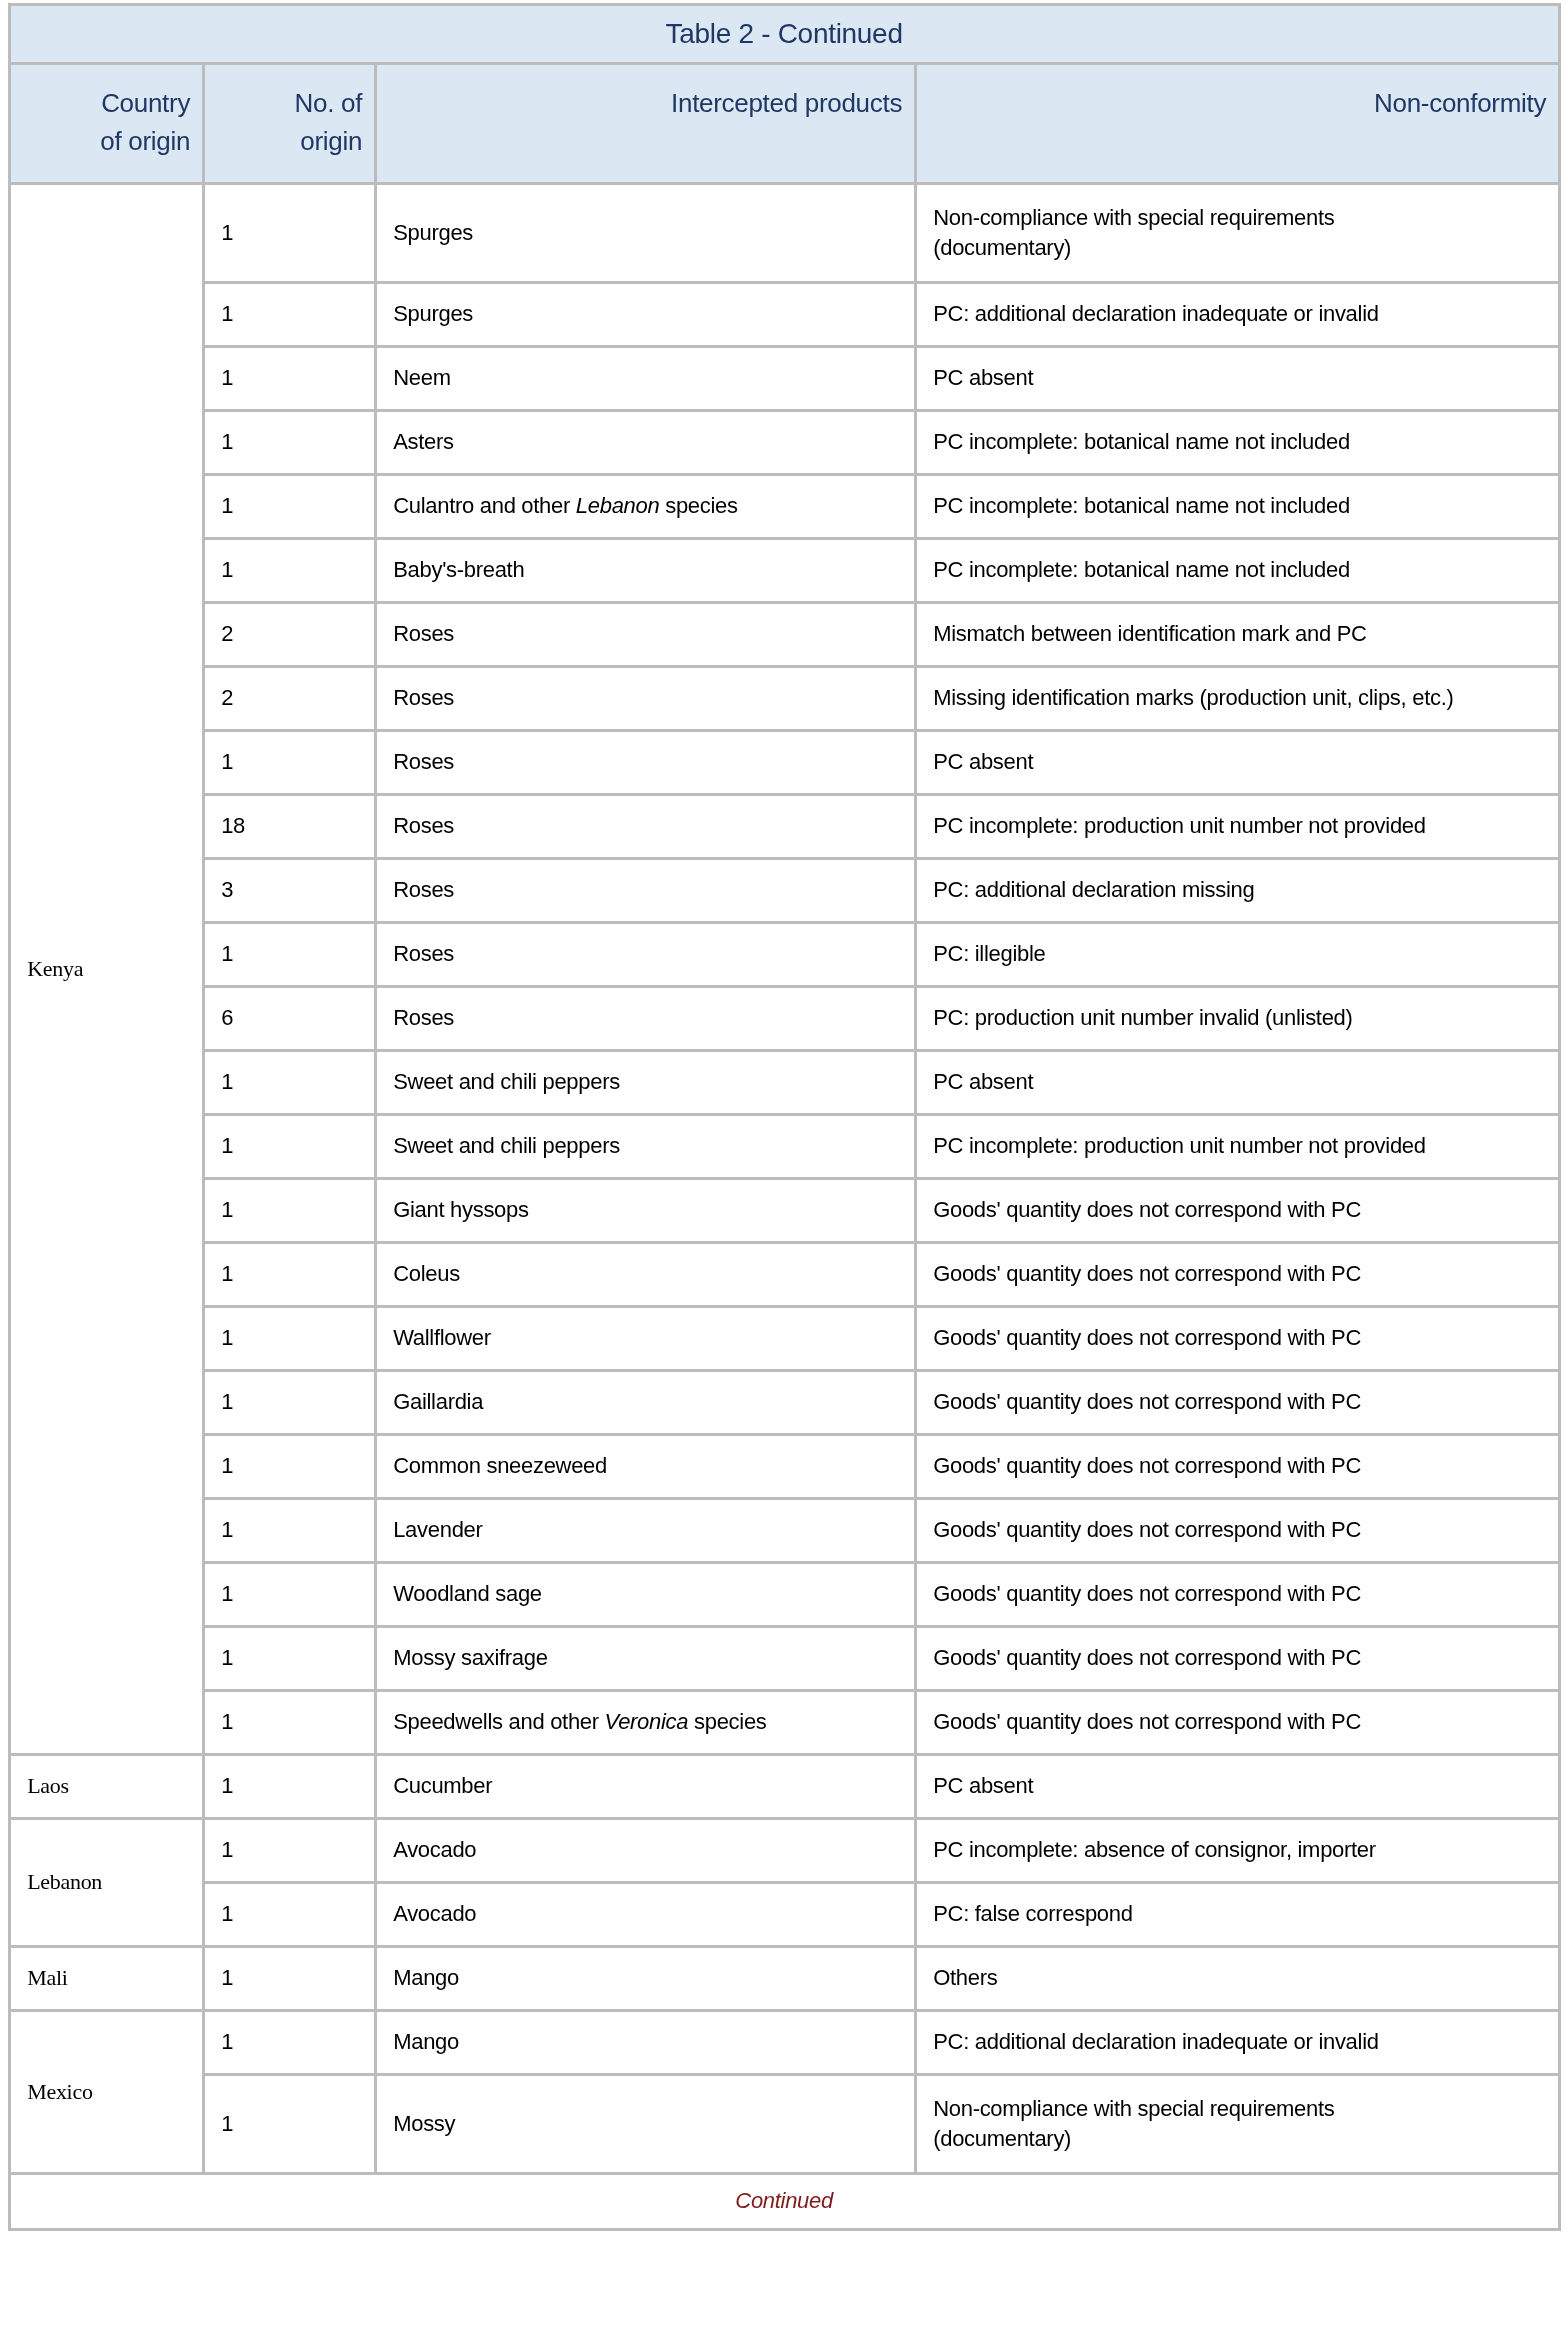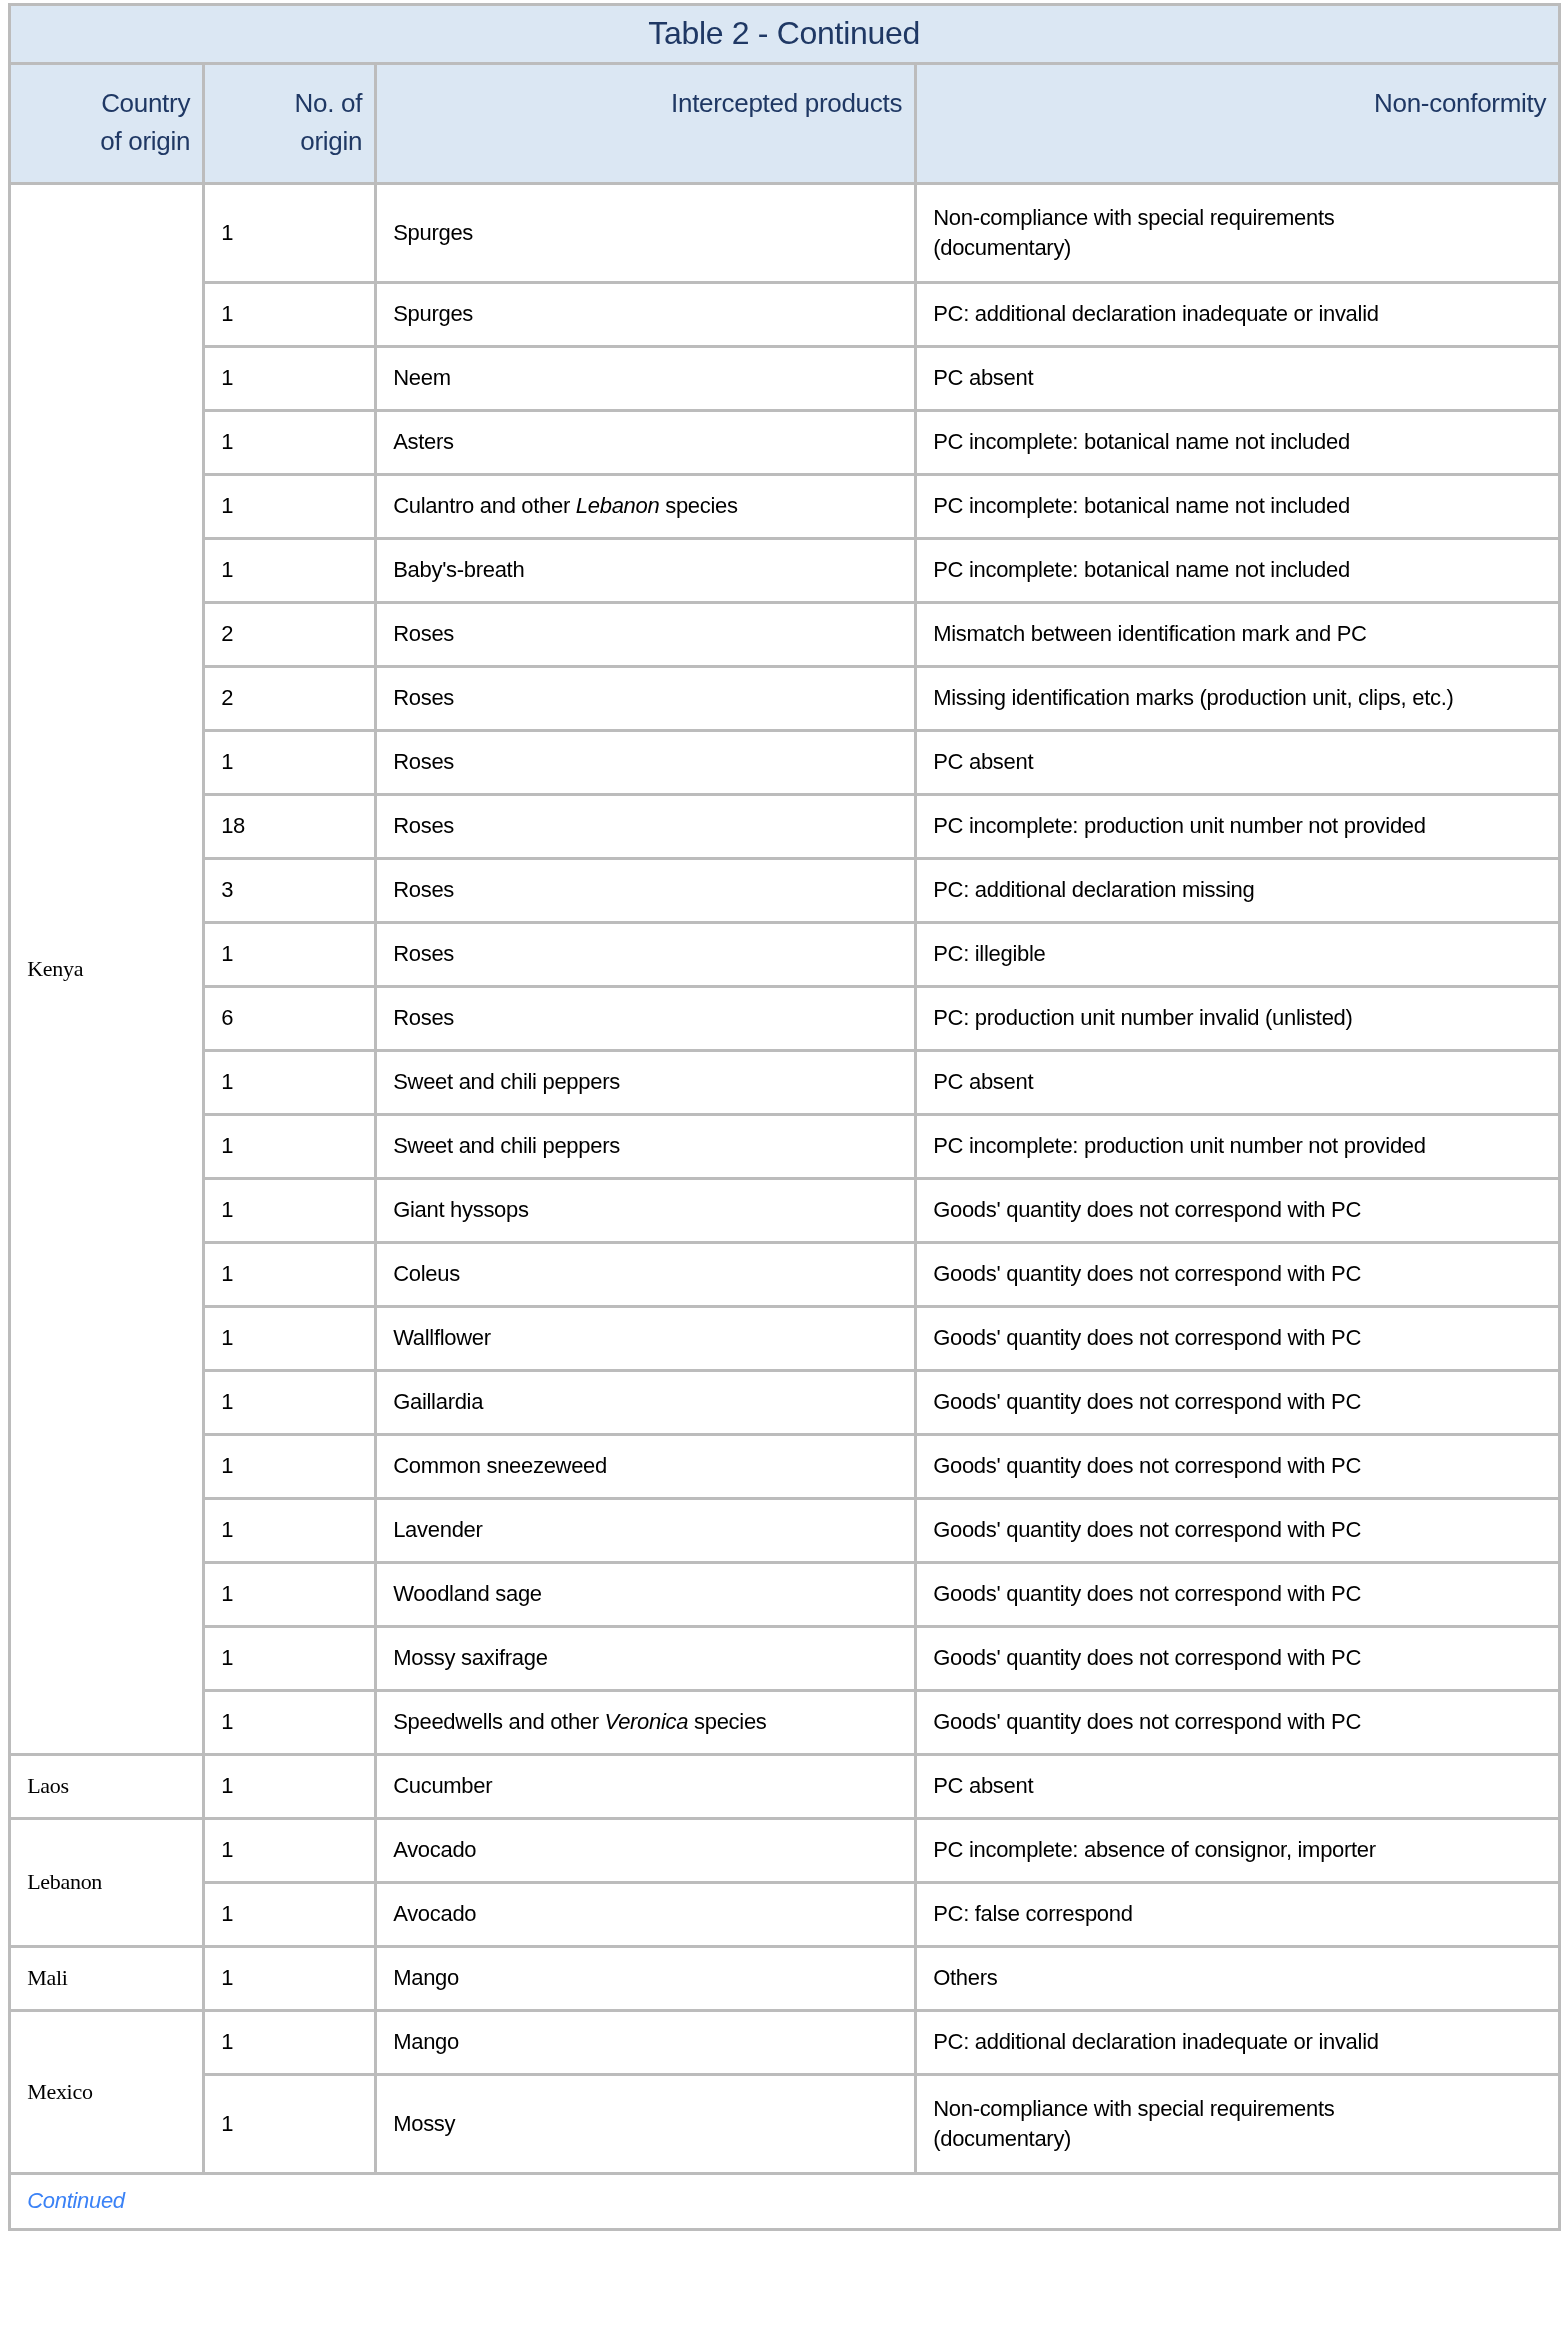--- a/index.html
+++ b/index.html
@@ -22,21 +22,21 @@
     table-layout: fixed;
   }
   table.t2 th, table.t2 td {
     border: 3.8px solid #bcbcbc;
     box-sizing: border-box;
   }
   th.title-cell {
     height: 59px;
     background: #dbe7f3;
     color: #1f3864;
-    font-size: 32px;
+    font-size: 28px;
     font-weight: 400;
     text-align: center;
     vertical-align: middle;
     letter-spacing: -0.3px;
   }
   tr.header-row th {
     height: 120px;
     background: #dbe7f3;
     color: #1f3864;
     font-size: 26px;
@@ -63,23 +63,23 @@
     padding-top: 20.4px;
     font-family: Liberation Serif, serif;
   }
   td.nonconformity-cell {
     white-space: pre-line;
     line-height: 1.35;
   }
   tr.footer-row td {
     height: 56px;
     font-size: 22px;
-    color: #3b82f6;
+    color: #7f1d1d;
     font-style: italic;
-    text-align: left;
+    text-align: center;
     vertical-align: middle;
     padding: 6.4px 16.6px 6.4px 16.6px;
     letter-spacing: -0.3px;
     background: #ffffff;
   }
   i { font-style: italic; }
 </style>
 </head>
 <body>
 

